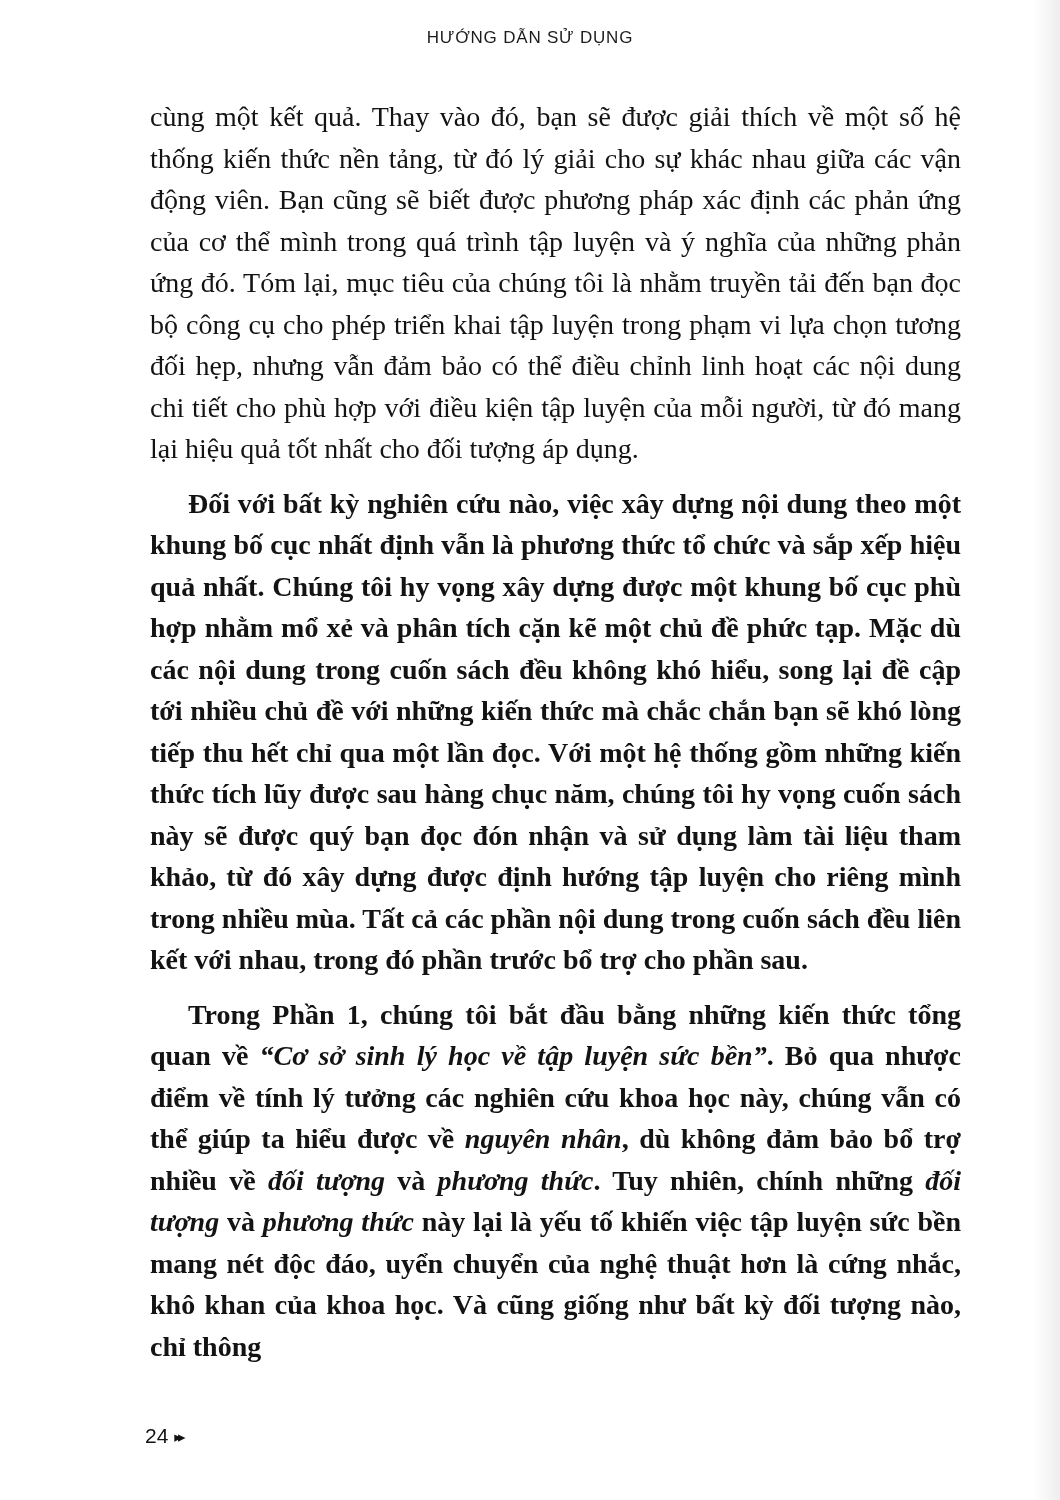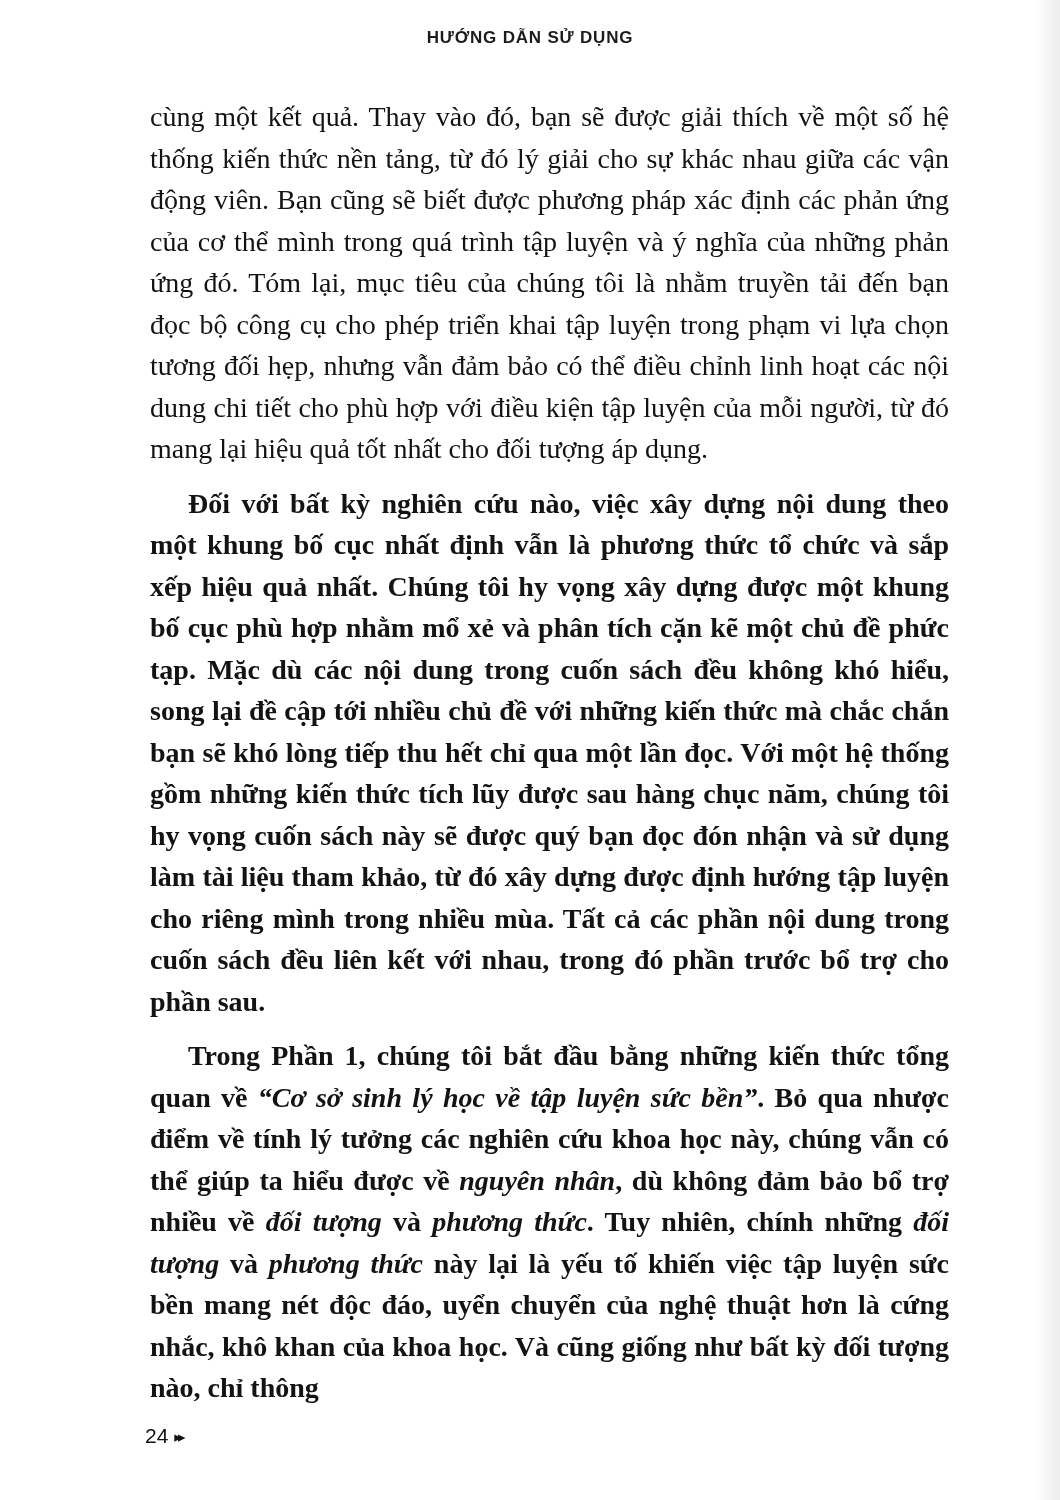--- a/index.html
+++ b/index.html
@@ -26,37 +26,37 @@
     background: linear-gradient(to right, rgba(0,0,0,0), rgba(0,0,0,0.07));
     pointer-events: none;
   }
   .running-head {
     position: absolute;
     top: 28px;
     left: 0;
     width: 100%;
     text-align: center;
     font-family: "Liberation Sans", "DejaVu Sans", sans-serif;
-    font-weight: 700;
+    font-weight: 400;
     font-size: 17px;
     letter-spacing: 0.8px;
     color: #1c1c1c;
   }
   .body-text {
     position: absolute;
     top: 96px;
     left: 150px;
     width: 815px;
     font-size: 28px;
     line-height: 41.5px;
     text-align: justify;
     color: #131313;
   }
   .para {
-    margin: 0 16px 13px 0;
+    margin: 0 4px 13px 0;
   }
   .para.indent {
     text-indent: 38px;
     font-weight: bold;
   }
   .footer {
     position: absolute;
     left: 145px;
     bottom: 52px;
     font-family: "Liberation Sans", "DejaVu Sans", sans-serif;

